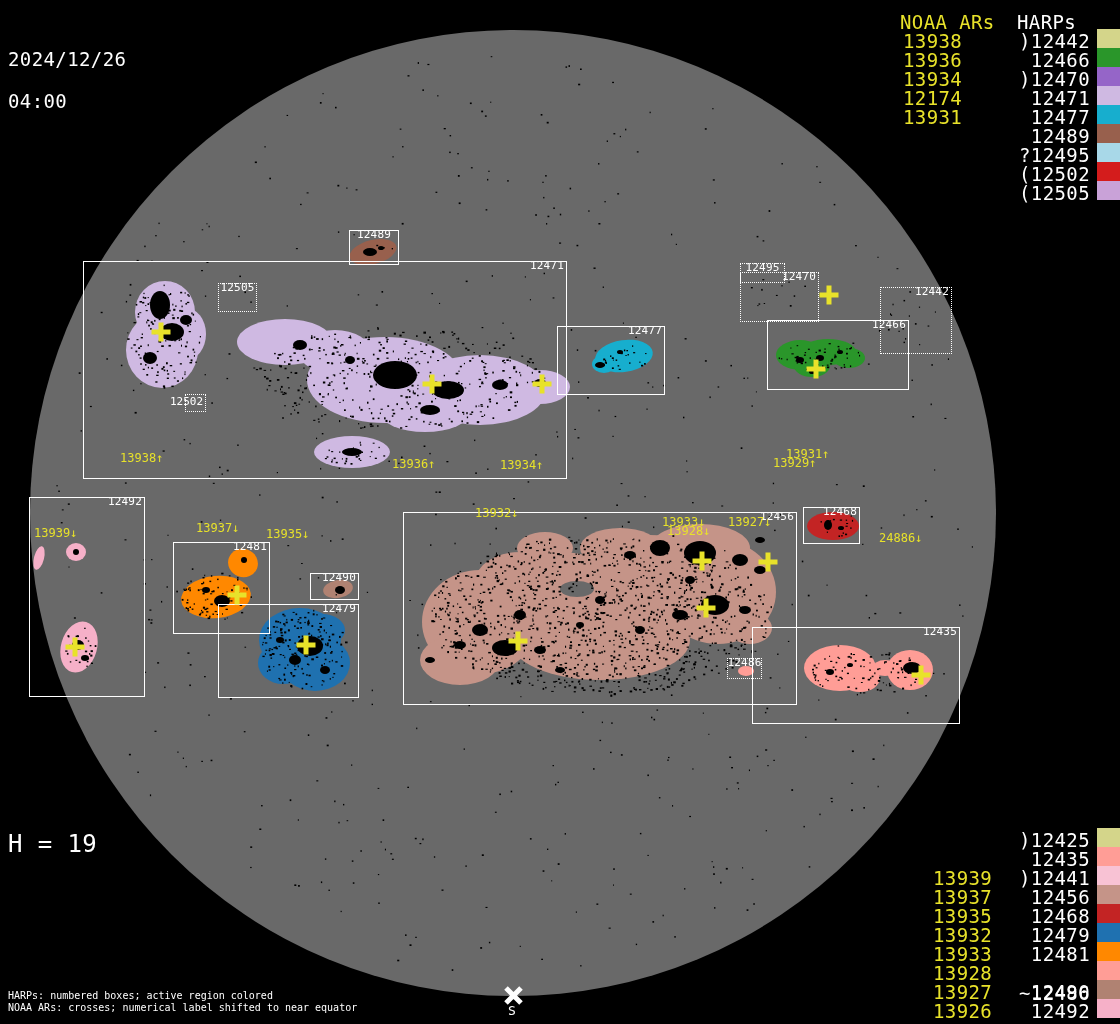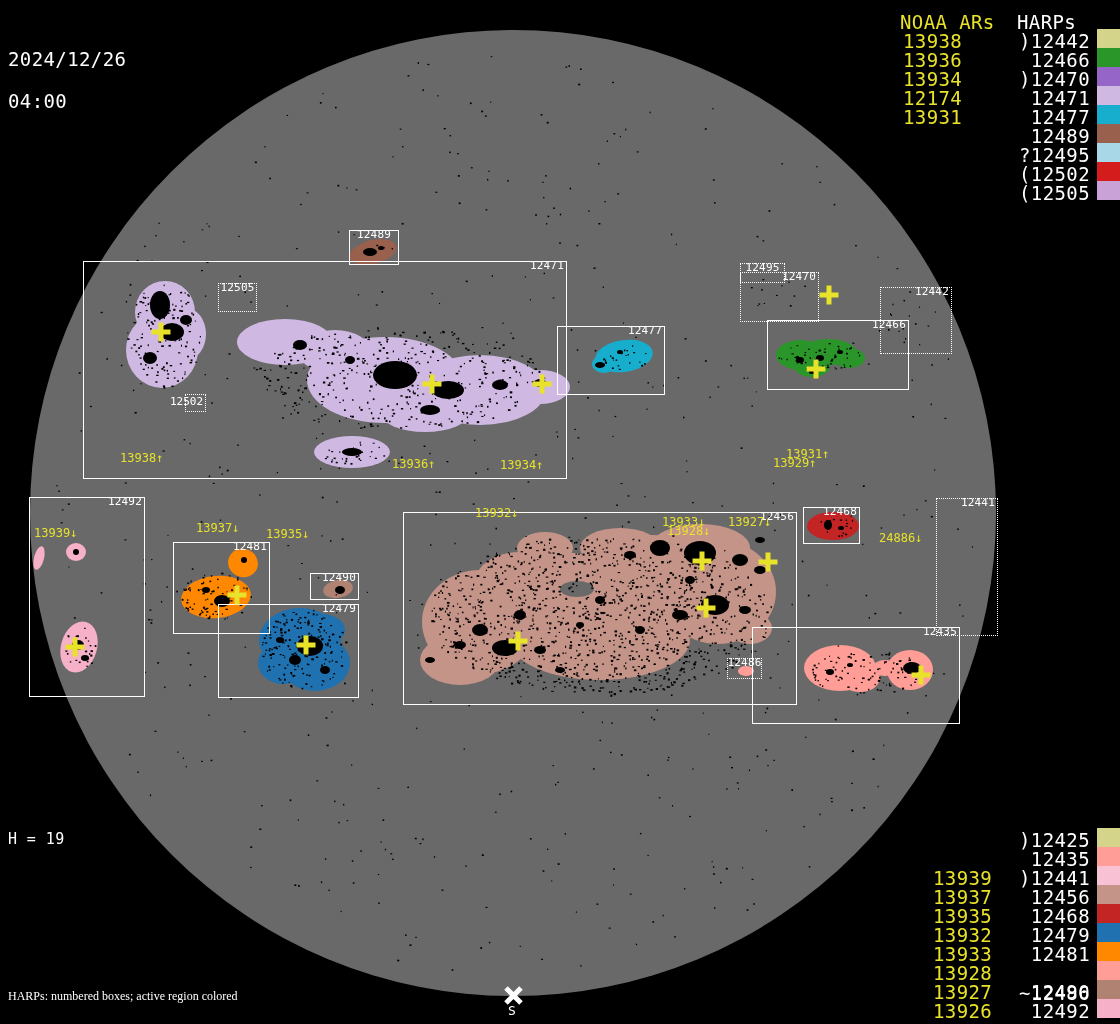--- a/index.html
+++ b/index.html
@@ -14,23 +14,23 @@
   .bl.c{right:auto;left:50%;transform:translateX(-50%);}
   .freelabel{position:absolute;color:#fff;font-size:11px;line-height:12px;z-index:11;white-space:nowrap;}
   .arl{position:absolute;color:#e8e22a;font-size:12px;line-height:12px;z-index:12;white-space:nowrap;}
   .ttl{position:absolute;left:8px;top:7px;color:#fff;font-size:19px;line-height:21px;
        letter-spacing:.4px;z-index:30;white-space:pre;}
   .leghead{position:absolute;font-size:19px;letter-spacing:.4px;z-index:30;white-space:nowrap;}
   .noaarow{position:absolute;width:62px;color:#e8e22a;font-size:19px;letter-spacing:.4px;z-index:30;}
   .harprow{position:absolute;left:960px;width:130px;text-align:right;color:#fff;font-size:19px;
            letter-spacing:.4px;z-index:30;white-space:pre;}
   .sw{position:absolute;z-index:30;}
-  .stats{position:absolute;left:8px;color:#fff;font-size:15px;letter-spacing:.4px;z-index:30;white-space:pre;}
+  .stats{position:absolute;left:8px;color:#fff;font-size:24px;letter-spacing:.4px;z-index:30;white-space:pre;}
   .statlines{line-height:19.4px;}
-  .foot{position:absolute;left:8px;color:#fff;font-size:12px;line-height:12.4px;z-index:30;white-space:pre;font-family:Liberation Serif, serif;}
+  .foot{position:absolute;left:8px;color:#fff;font-size:10px;line-height:12.4px;z-index:30;white-space:pre;}
   .slabel{position:absolute;color:#fff;font-size:13px;z-index:30;}
 </style>
 </head>
 <body>
 
 <div id="stage">
 
   <svg id="base" class="layer" width="1120" height="1024" viewBox="0 0 1120 1024">
     <circle cx="513" cy="513" r="483" fill="#696969"></circle>
 
@@ -3084,23 +3084,20 @@
   <span class="freelabel" style="left:170px;top:396px">12502</span>
   <div class="dbox" style="left:740px;top:263px;width:43px;height:18px">
     <span class="bl c">12495</span>
     </div>
   <div class="dbox" style="left:740px;top:272px;width:77px;height:48px">
     <span class="bl">12470</span>
     </div>
   <div class="dbox" style="left:880px;top:287px;width:70px;height:65px">
     <span class="bl">12442</span>
     </div>
-  <div class="dbox" style="left:936px;top:498px;width:60px;height:136px">
-    <span class="bl">12441</span>
-    </div>
   <div class="dbox" style="left:727px;top:658px;width:33px;height:19px">
     <span class="bl c">12486</span>
     </div>
 
   <span class="arl" style="left:120px;top:452px">13938↑</span>
   <span class="arl" style="left:392px;top:458px">13936↑</span>
   <span class="arl" style="left:500px;top:459px">13934↑</span>
   <span class="arl" style="left:786px;top:448px">13931↑</span>
   <span class="arl" style="left:773px;top:457px">13929↑</span>
   <span class="arl" style="left:34px;top:527px">13939↓</span>
@@ -3271,14 +3268,15 @@
   <svg class="sw" style="left:1097px;top:980px" width="23" height="19">
       <rect width="23" height="19" fill="#b08272"></rect>
     </svg>
   <svg class="sw" style="left:1097px;top:999px" width="23" height="19">
       <rect width="23" height="19" fill="#f6b0c8"></rect>
     </svg>
 
   <span class="stats" style="top:830px">H = 19</span>
 
   <div class="foot" style="top:990px">HARPs: numbered boxes; active region colored</div>
+  <div class="foot" style="top:1002px">NOAA ARs: crosses; numerical label shifted to near equator</div>
 
 </div>
 
 </body></html>

